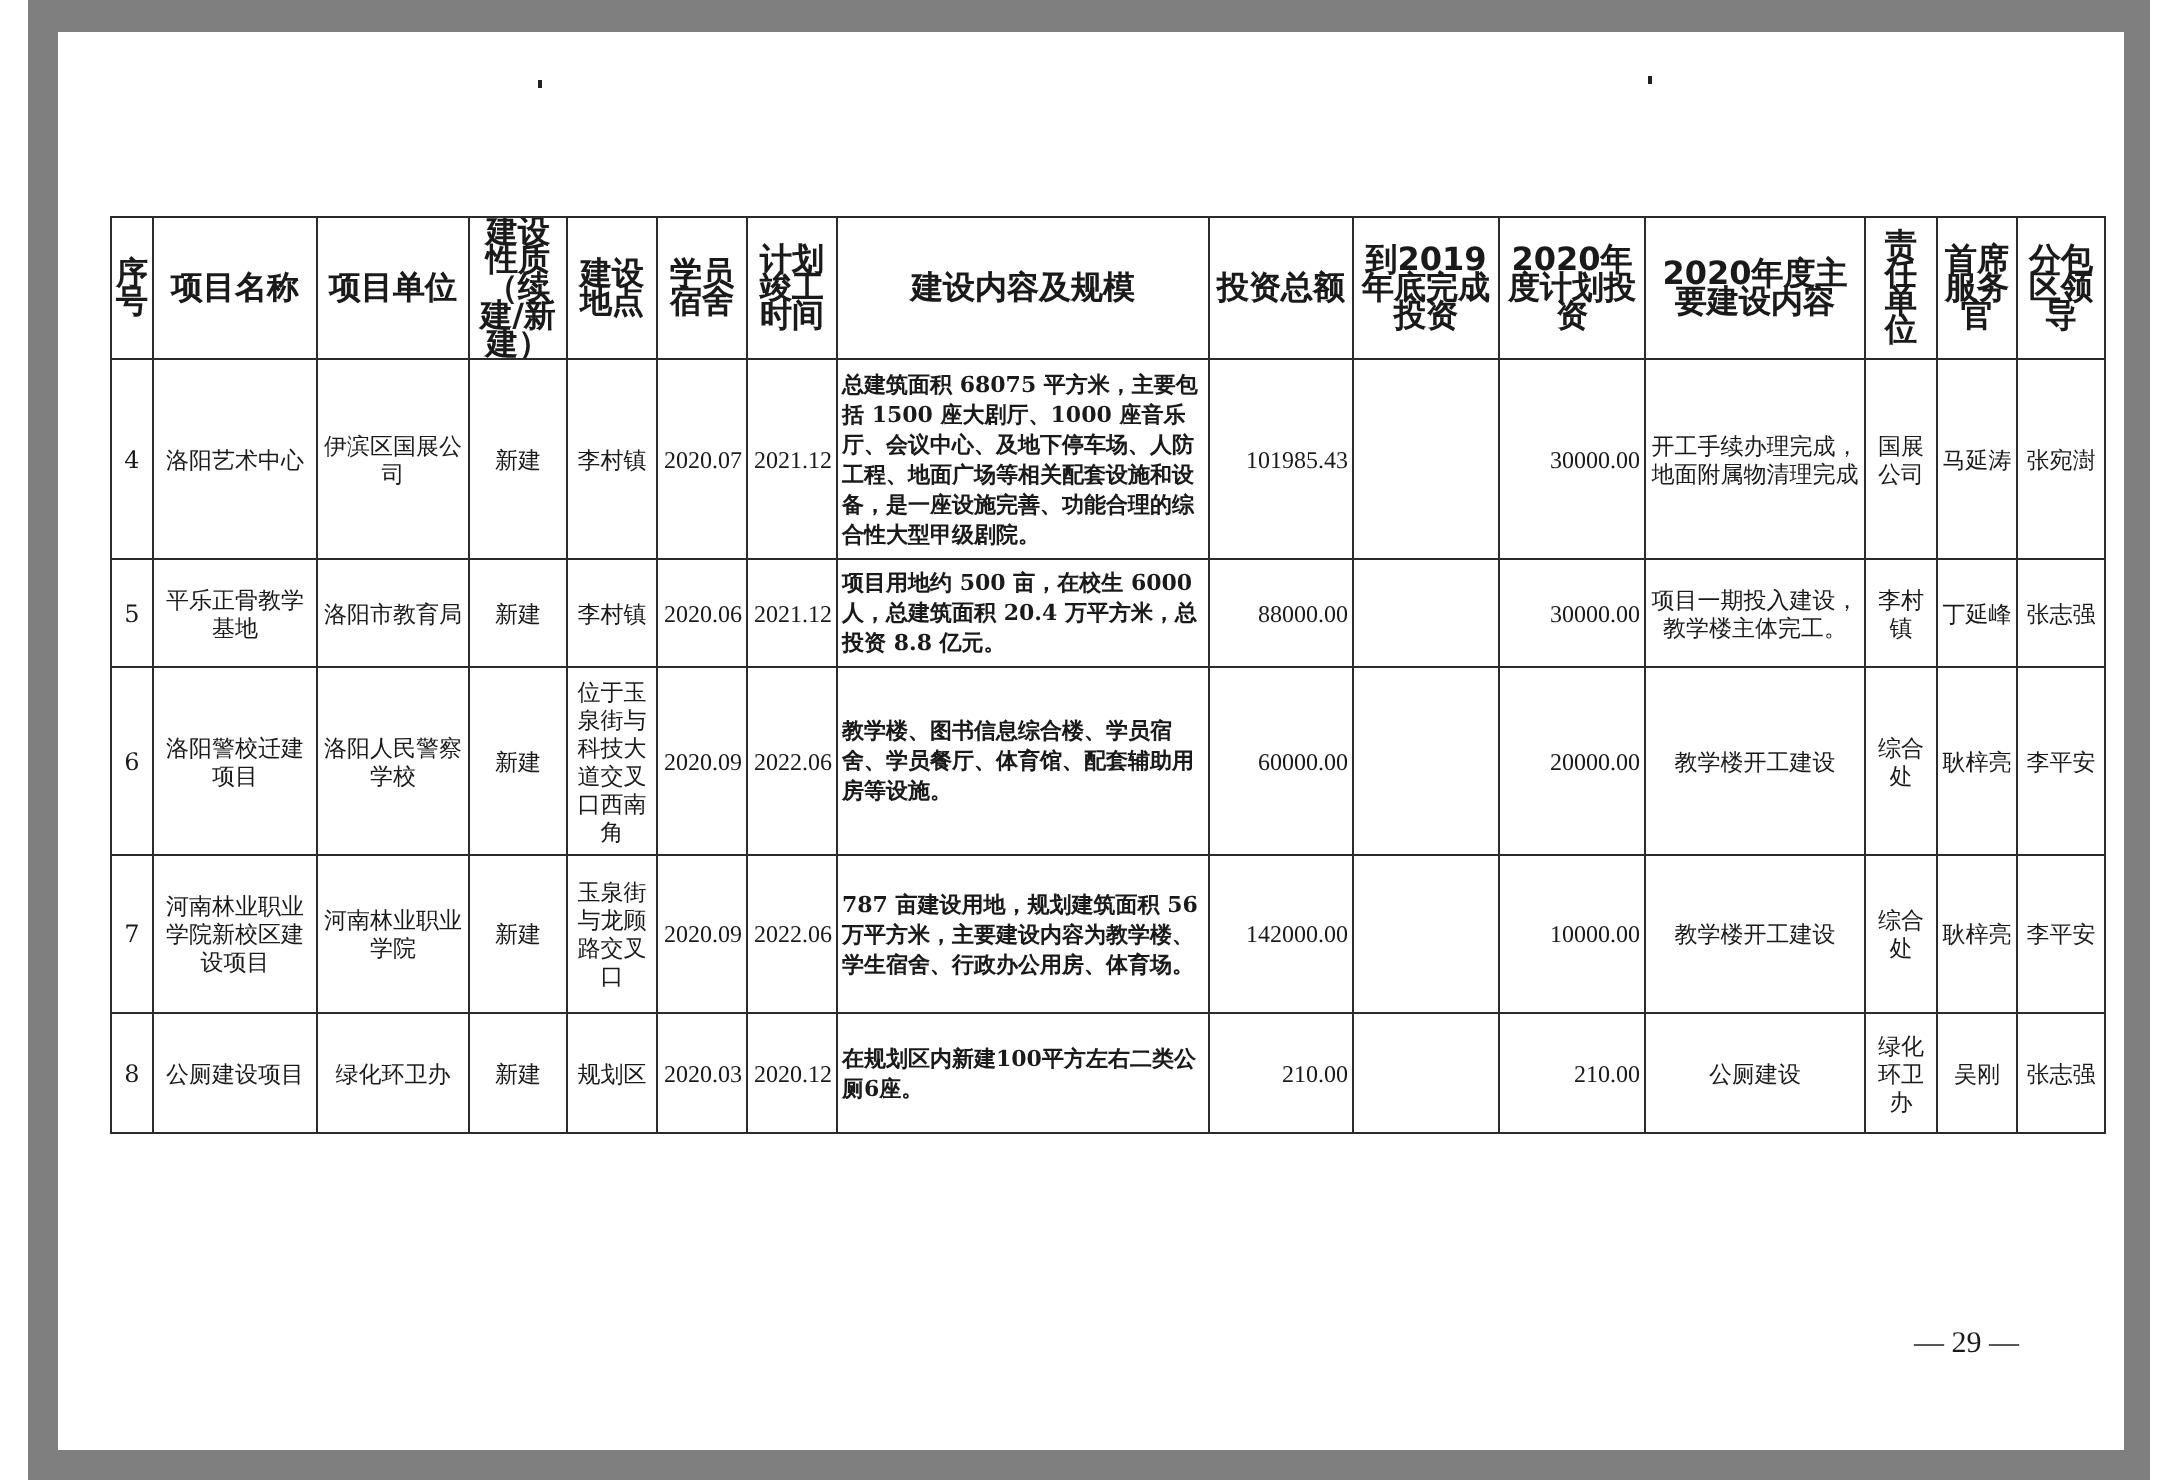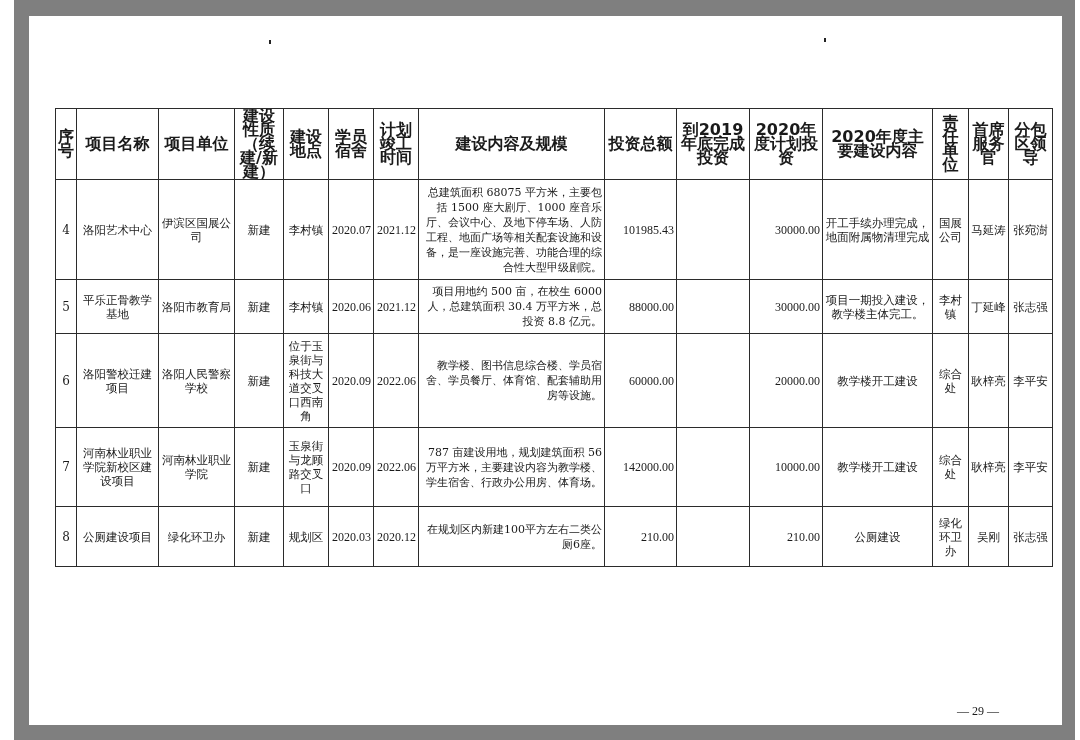--- a/index.html
+++ b/index.html
@@ -19,26 +19,26 @@
   table.grid {
     position: absolute; left: 26px; top: 92px;
     border-collapse: collapse; table-layout: fixed;
     font-size: 11.5px; line-height: 14px;
   }
   table.grid td, table.grid th {
     border: 1px solid #2b2b2b; padding: 0 2px; text-align: center; vertical-align: middle;
     overflow: hidden; word-break: break-all;
   }
   table.grid th { font-family: "DejaVu Sans", "Liberation Sans", sans-serif; font-weight: bold; font-size: 16px; line-height: 14px; }
-  table.grid td.scope { text-align: right; font-size: 11px; line-height: 15px; padding: 0 2px; }
+  table.grid td.scope { text-align: left; font-size: 11px; line-height: 15px; padding: 0 2px; font-weight: bold; }
   table.grid td.num { font-family: "Liberation Serif", "DejaVu Serif", serif; font-size: 12px; text-align: right; }
   table.grid td.seq { font-size: 12px; padding: 0; }
   .page-number {
-    position: absolute; left: 928px; top: 648px; font-size: 12px;
-    font-family: "Liberation Serif", "DejaVu Serif", serif; color: #1a1a1a; margin-top: 40px;
+    position: absolute; left: 928px; top: 648px; font-size: 15px;
+    font-family: "Liberation Serif", "DejaVu Serif", serif; color: #1a1a1a;
   }
 </style>
 </head>
 <body>
 
 <div class="edge-left"></div>
 <div class="edge-right"></div>
 
 <div class="sheet">
   <div class="speck" style="left:240px;top:24px;"></div>
@@ -100,21 +100,21 @@
         <td>张宛澍</td>
       </tr>
       <tr style="height:54px">
         <td class="seq">5</td>
         <td>平乐正骨教学基地</td>
         <td>洛阳市教育局</td>
         <td>新建</td>
         <td>李村镇</td>
         <td class="num">2020.06</td>
         <td class="num">2021.12</td>
-        <td class="scope">项目用地约 500 亩，在校生 6000 人，总建筑面积 30.4 万平方米，总投资 8.8 亿元。</td>
+        <td class="scope">项目用地约 500 亩，在校生 6000 人，总建筑面积 20.4 万平方米，总投资 8.8 亿元。</td>
         <td class="num">88000.00</td>
         <td class="num"></td>
         <td class="num">30000.00</td>
         <td>项目一期投入建设，教学楼主体完工。</td>
         <td>李村镇</td>
         <td>丁延峰</td>
         <td>张志强</td>
       </tr>
       <tr style="height:94px">
         <td class="seq">6</td>

